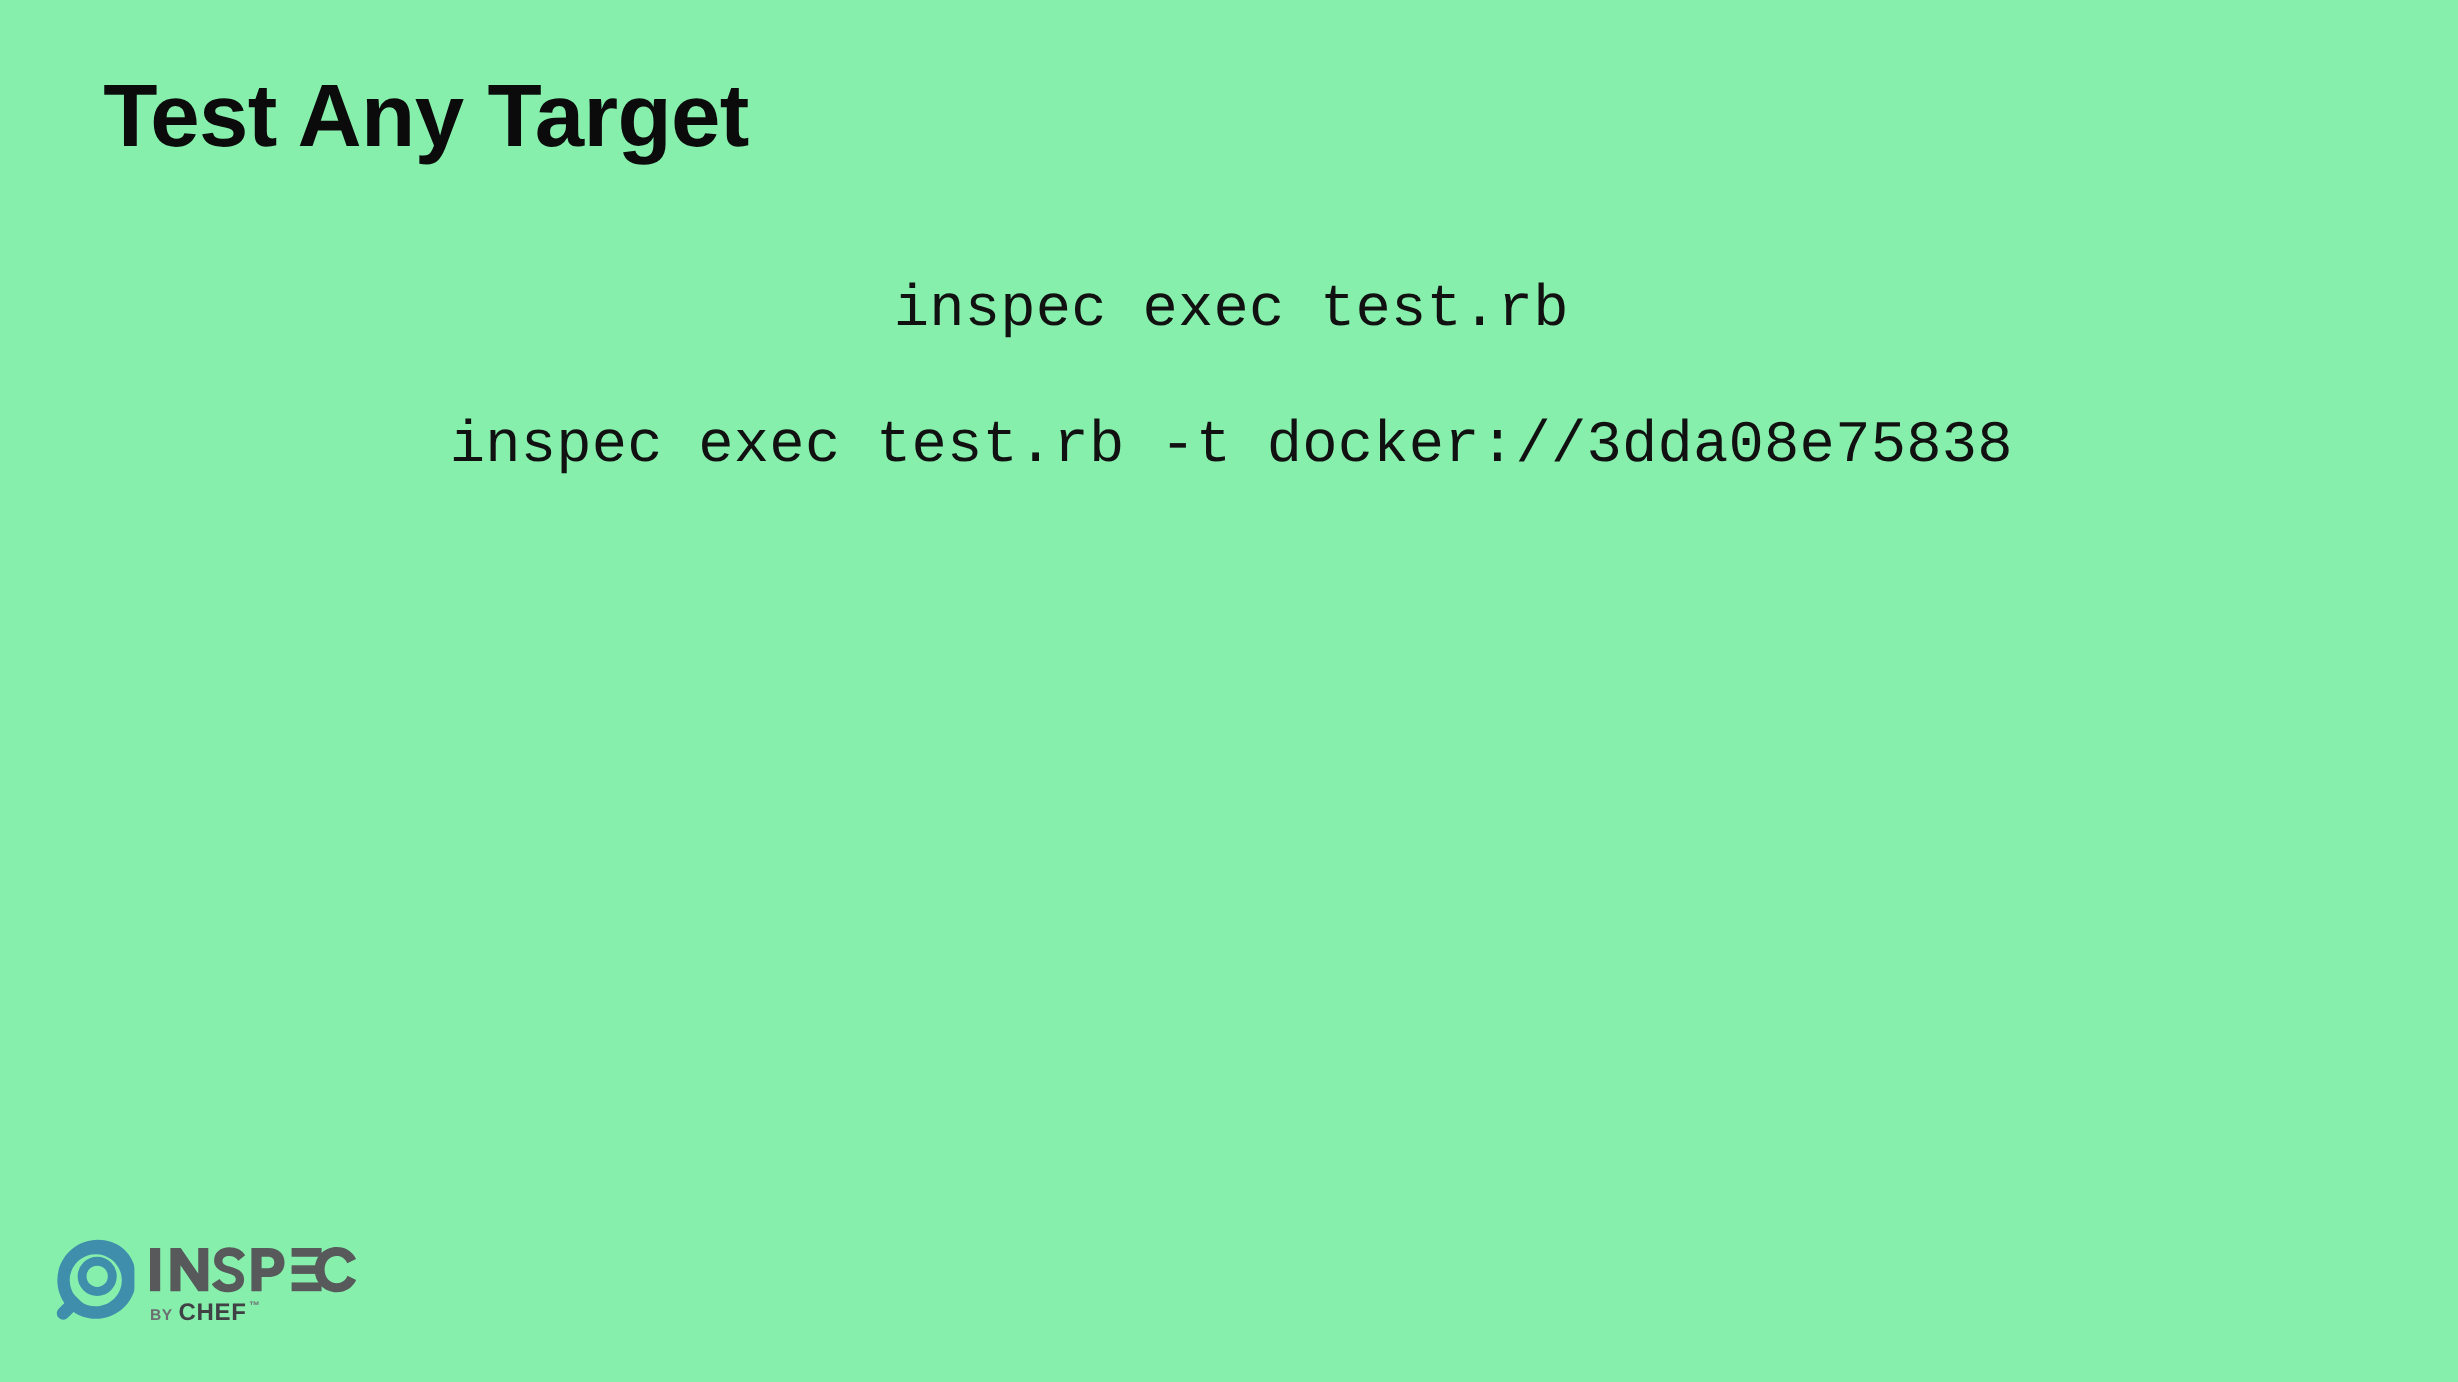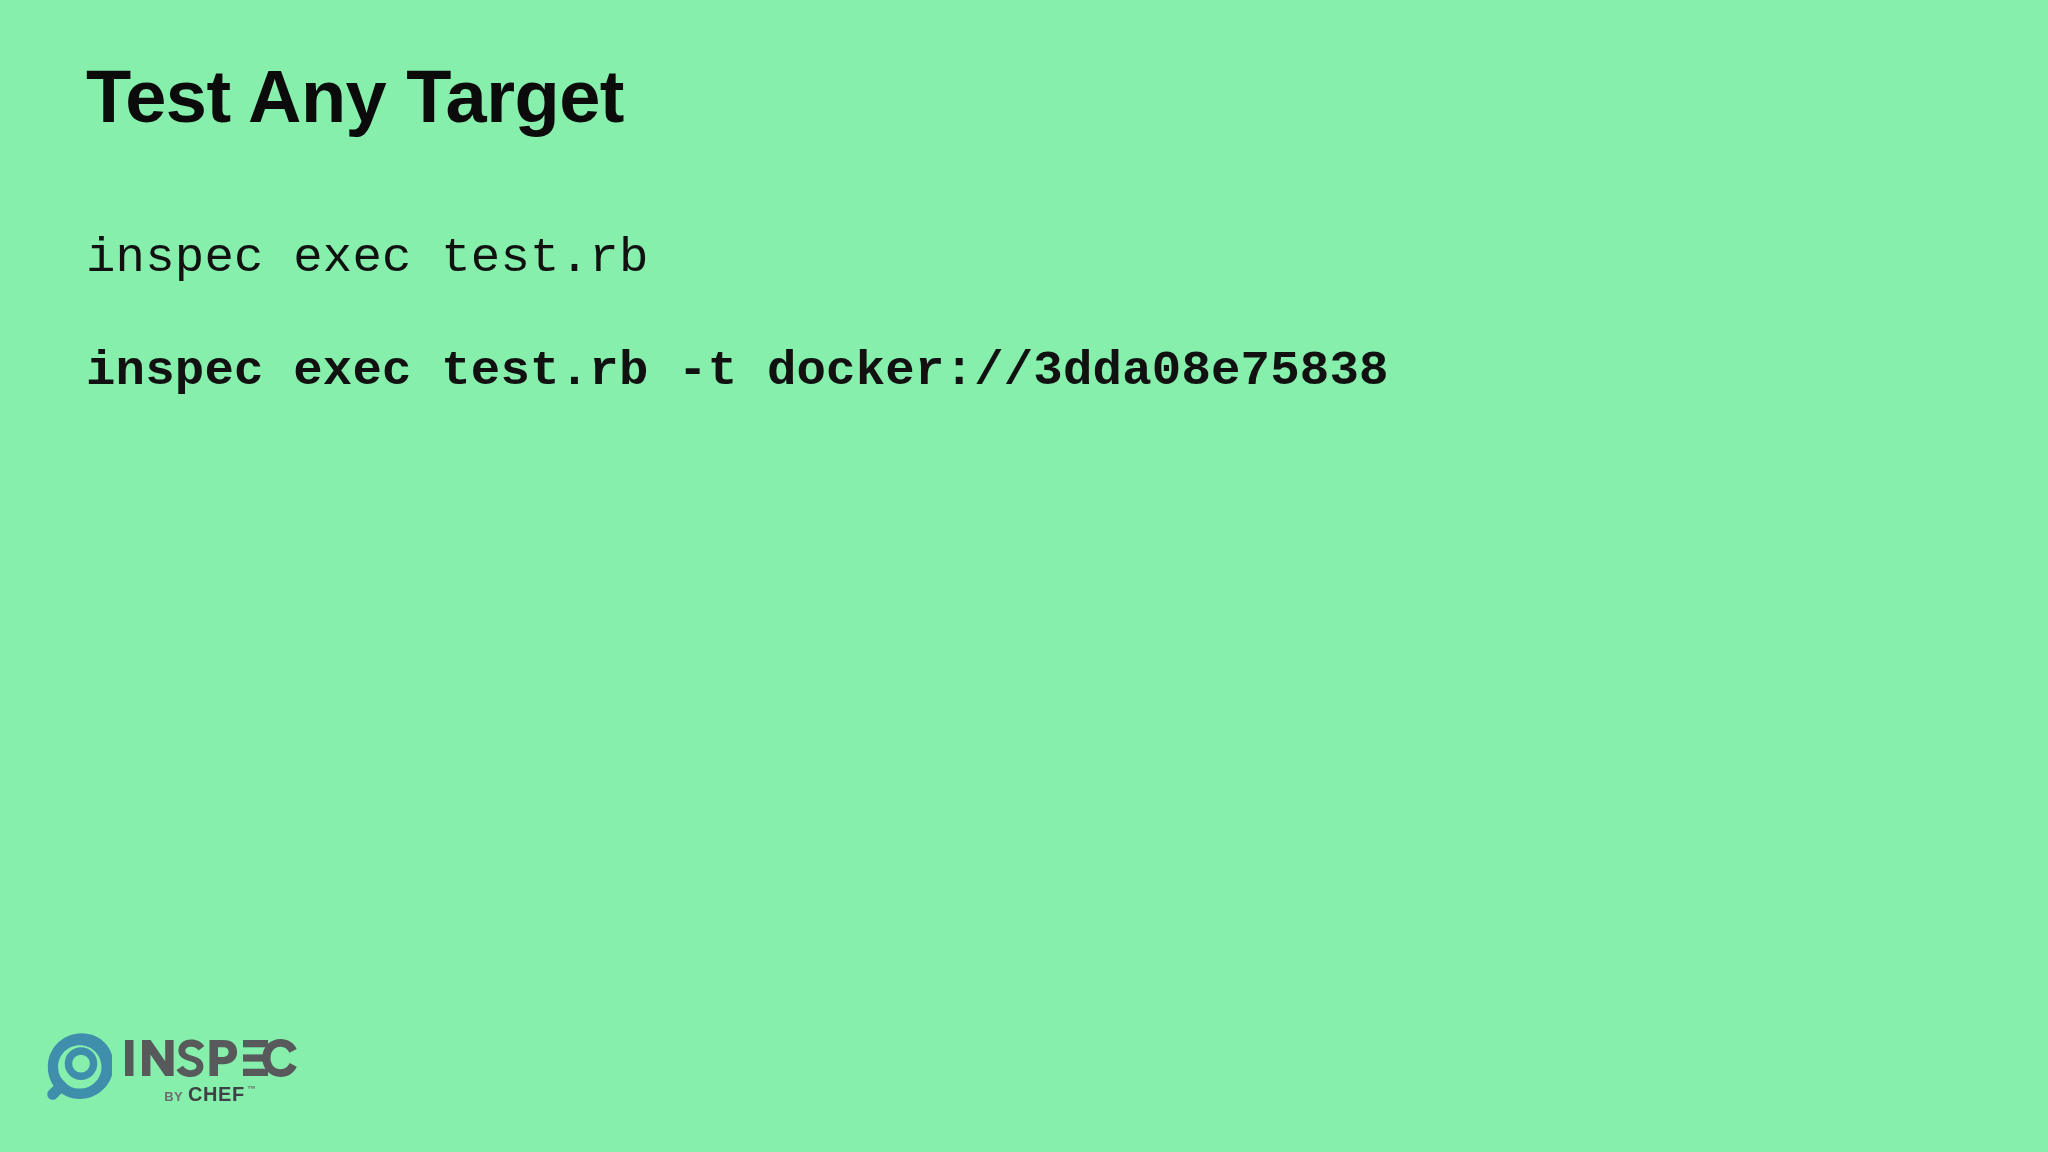--- a/index.html
+++ b/index.html
@@ -34,56 +34,56 @@
     line-height: 1.05;
     white-space: nowrap;
   }
 
   
   .code-body {
     position: absolute;
     left: 86px;
     top: 228px;
     width: 1880px;
+    text-align: center;
   }
 
   .code-block {
     font-family: "Liberation Mono", "DejaVu Sans Mono", monospace;
     font-size: 49px;
     line-height: 61px;
     color: #111111;
     white-space: pre-wrap;
     word-break: break-word;
     margin: 0 0 52px 0;
     letter-spacing: 0.2px;
   }
   .code-block:last-child {
     margin-bottom: 16px;
-    font-weight: bold;
   }
 
   
   .logo {
     position: absolute;
     left: 44px;
     top: 1032px;
     display: flex;
     align-items: flex-start;
   }
   .logo-mark {
     width: 68px;
     height: 68px;
     flex: 0 0 auto;
     display: block;
   }
   .logo-type {
     margin-left: 13px;
     display: flex;
     flex-direction: column;
-    align-items: center;
+    align-items: flex-start;
     padding-top: 6px;
   }
   .logo-word {
     display: block;
     line-height: 1;
   }
   .logo-word svg {
     display: block;
   }
   .logo-sub {

